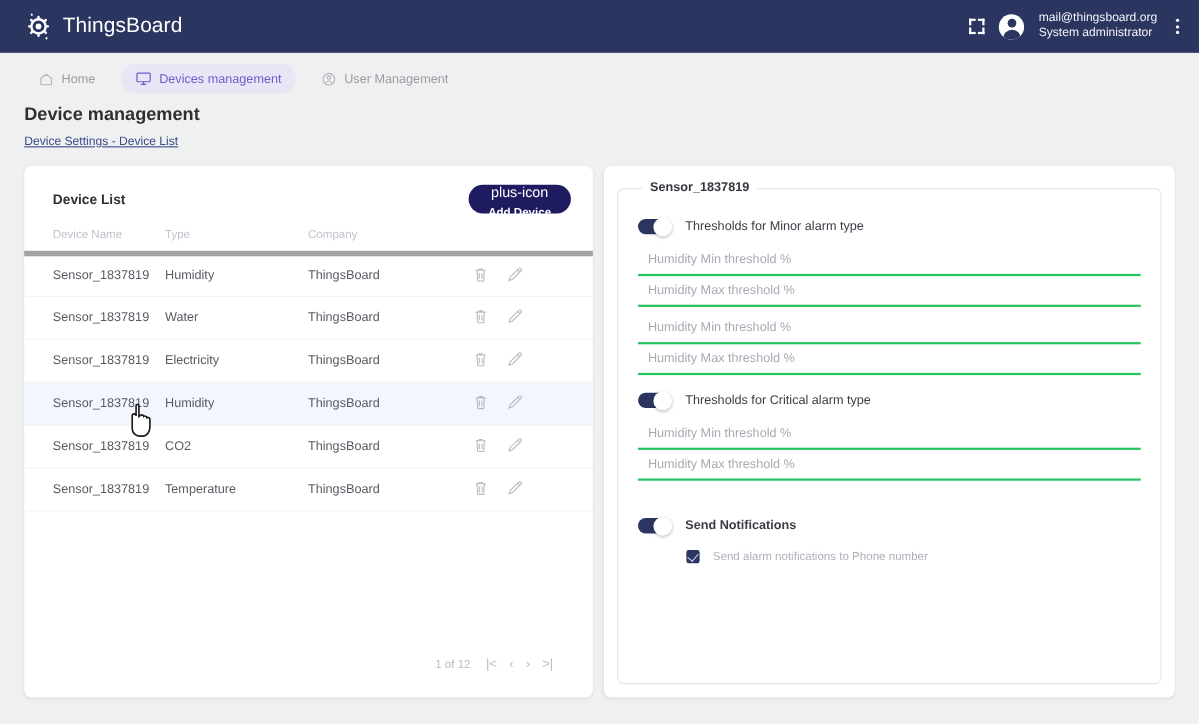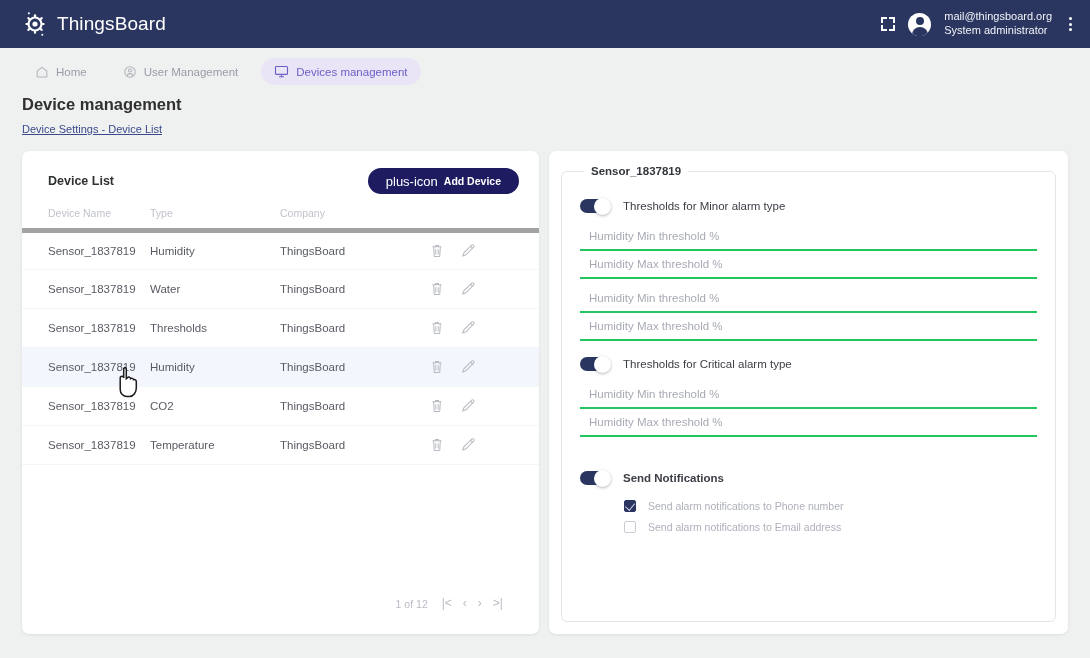--- a/index.html
+++ b/index.html
@@ -79,20 +79,21 @@
   .list-head {
     display:flex; align-items:center; padding: 16px 20px 0 26px; height:44px;
   }
   .list-title { font-size:12.5px; font-weight:bold; color:#2f3133; }
   .add-btn {
     margin-left:auto; background:#1e1b60; color:#fff;
     font-size:10.5px; font-weight:bold; border:none;
     border-radius:16px; height:26px; padding:0 18px;
     display:flex; align-items:center; gap:6px; cursor:pointer;
     font-family:"Liberation Sans", sans-serif;
+    flex-direction:column;
   }
   .add-btn .plus { font-size:13px; font-weight:400; line-height:1; }
   .search-box {
     margin-left: 20px; width:150px; height:31px;
     border:1px solid #dedfe3; border-radius:3px; background:#fff;
     display:flex; align-items:center; gap:7px; padding:0 10px;
   }
   .search-box svg { flex:0 0 auto; }
   .search-val { font-size:11.5px; color:#3c3f45; }
   .caret { width:1px; height:14px; background:#3f6fd8; margin-left:1px; }
@@ -217,38 +218,38 @@
 
 <div class="tabstrip">
   <div class="tab">
     <span>
       <svg width="14" height="14" viewBox="0 0 16 16" fill="none" stroke="#b3b5bd" stroke-width="1.2">
         <path d="M2.5 7 8 2.8 13.5 7v6.2a.6.6 0 0 1-.6.6H3.1a.6.6 0 0 1-.6-.6V7z"></path>
       </svg>
     </span>
     <span>Home</span>
   </div>
+  <div class="tab active">
+    <span>
+      <svg width="15" height="15" viewBox="0 0 16 16" fill="none" stroke="#6c5fc7" stroke-width="1.2">
+        <rect x="1.6" y="2.6" width="12.8" height="8.4" rx="1"></rect>
+        <path d="M5.4 13.6h5.2M8 11v2.6"></path>
+      </svg>
+    </span>
+    <span>Devices management</span>
+  </div>
   <div class="tab">
     <span>
       <svg width="14" height="14" viewBox="0 0 16 16" fill="none" stroke="#b3b5bd" stroke-width="1.2">
         <circle cx="8" cy="8" r="6"></circle>
           <circle cx="8" cy="6.3" r="1.8"></circle>
         <path d="M4.6 12.3a3.6 3.6 0 0 1 6.8 0"></path>
       </svg>
     </span>
     <span>User Management</span>
-  </div>
-  <div class="tab active">
-    <span>
-      <svg width="15" height="15" viewBox="0 0 16 16" fill="none" stroke="#6c5fc7" stroke-width="1.2">
-        <rect x="1.6" y="2.6" width="12.8" height="8.4" rx="1"></rect>
-        <path d="M5.4 13.6h5.2M8 11v2.6"></path>
-      </svg>
-    </span>
-    <span>Devices management</span>
   </div>
 </div>
 
 <div class="page-head">
   <div class="page-title">Device management</div>
   <a class="page-link" href="#">Device Settings - Device List</a>
 </div>
 
 <div class="columns">
 
@@ -298,21 +299,21 @@
                   </svg></span>
                 <span class="icon-btn"><svg width="15" height="15" viewBox="0 0 17 17" fill="none" stroke="#b8bac2" stroke-width="1.15">
                     <path d="M12.1 2.5a1.5 1.5 0 0 1 2.2 2.2L5.6 13.4 2 14.7l1.3-3.6 8.8-8.6z"></path>
                     <path d="M10.9 3.8l2.3 2.3"></path>
                   </svg></span>
               </div>
             </td>
           </tr>
           <tr class="">
             <td class="col-name">Sensor_1837819</td>
-            <td class="col-type">Thresholds</td>
+            <td class="col-type">Electricity</td>
             <td class="col-company">ThingsBoard</td>
             <td class="col-act">
               <div class="row-acts">
                 <span class="icon-btn"><svg width="14" height="15" viewBox="0 0 16 17" fill="none" stroke="#b8bac2" stroke-width="1.15">
                     <path d="M2.8 4.2h10.4M6.3 4.2V2.9h3.4v1.3M4.2 4.2l.6 10.4a.7.7 0 0 0 .7.7h5a.7.7 0 0 0 .7-.7l.6-10.4M6.6 7v6M9.4 7v6"></path>
                   </svg></span>
                 <span class="icon-btn"><svg width="15" height="15" viewBox="0 0 17 17" fill="none" stroke="#b8bac2" stroke-width="1.15">
                     <path d="M12.1 2.5a1.5 1.5 0 0 1 2.2 2.2L5.6 13.4 2 14.7l1.3-3.6 8.8-8.6z"></path>
                     <path d="M10.9 3.8l2.3 2.3"></path>
                   </svg></span>
@@ -427,24 +428,20 @@
           <span class="toggle">
               <span class="knob"></span>
             </span>
           <span class="tgl-label bold">Send Notifications</span>
         </div>
         <div id="notif-checkboxes">
             <div class="cbrow">
               <span class="cb on"></span>
               <span class="cb-label">Send alarm notifications to Phone number</span>
             </div>
-            <div class="cbrow">
-              <span class="cb"></span>
-              <span class="cb-label">Send alarm notifications to Email address</span>
-            </div>
           </div>
       </div>
     </fieldset>
   </div>
 </div>
 
 <span class="cursor">
   <svg width="26" height="34" viewBox="0 0 26 34">
     <path d="M8.5 1.5c1 0 1.8.8 1.8 1.8v9.4l1.3-1.1c.5-.5 1.3-.6 2-.3.5.3.9.8 1 1.3.5-.4 1.2-.5 1.8-.2.6.2 1 .7 1.1 1.3.6-.3 1.3-.3 1.9.1.6.4.9 1 .9 1.7v6.6c0 4-2.6 8.4-6.9 8.4H11c-3.7 0-6.8-3-6.8-7V12.1c0-1 .8-1.8 1.8-1.8s1.7.8 1.7 1.8V3.3c0-1 .8-1.8 1.8-1.8z" fill="#ffffff" stroke="#1b1b1b" stroke-width="1.5"></path>
   </svg>

